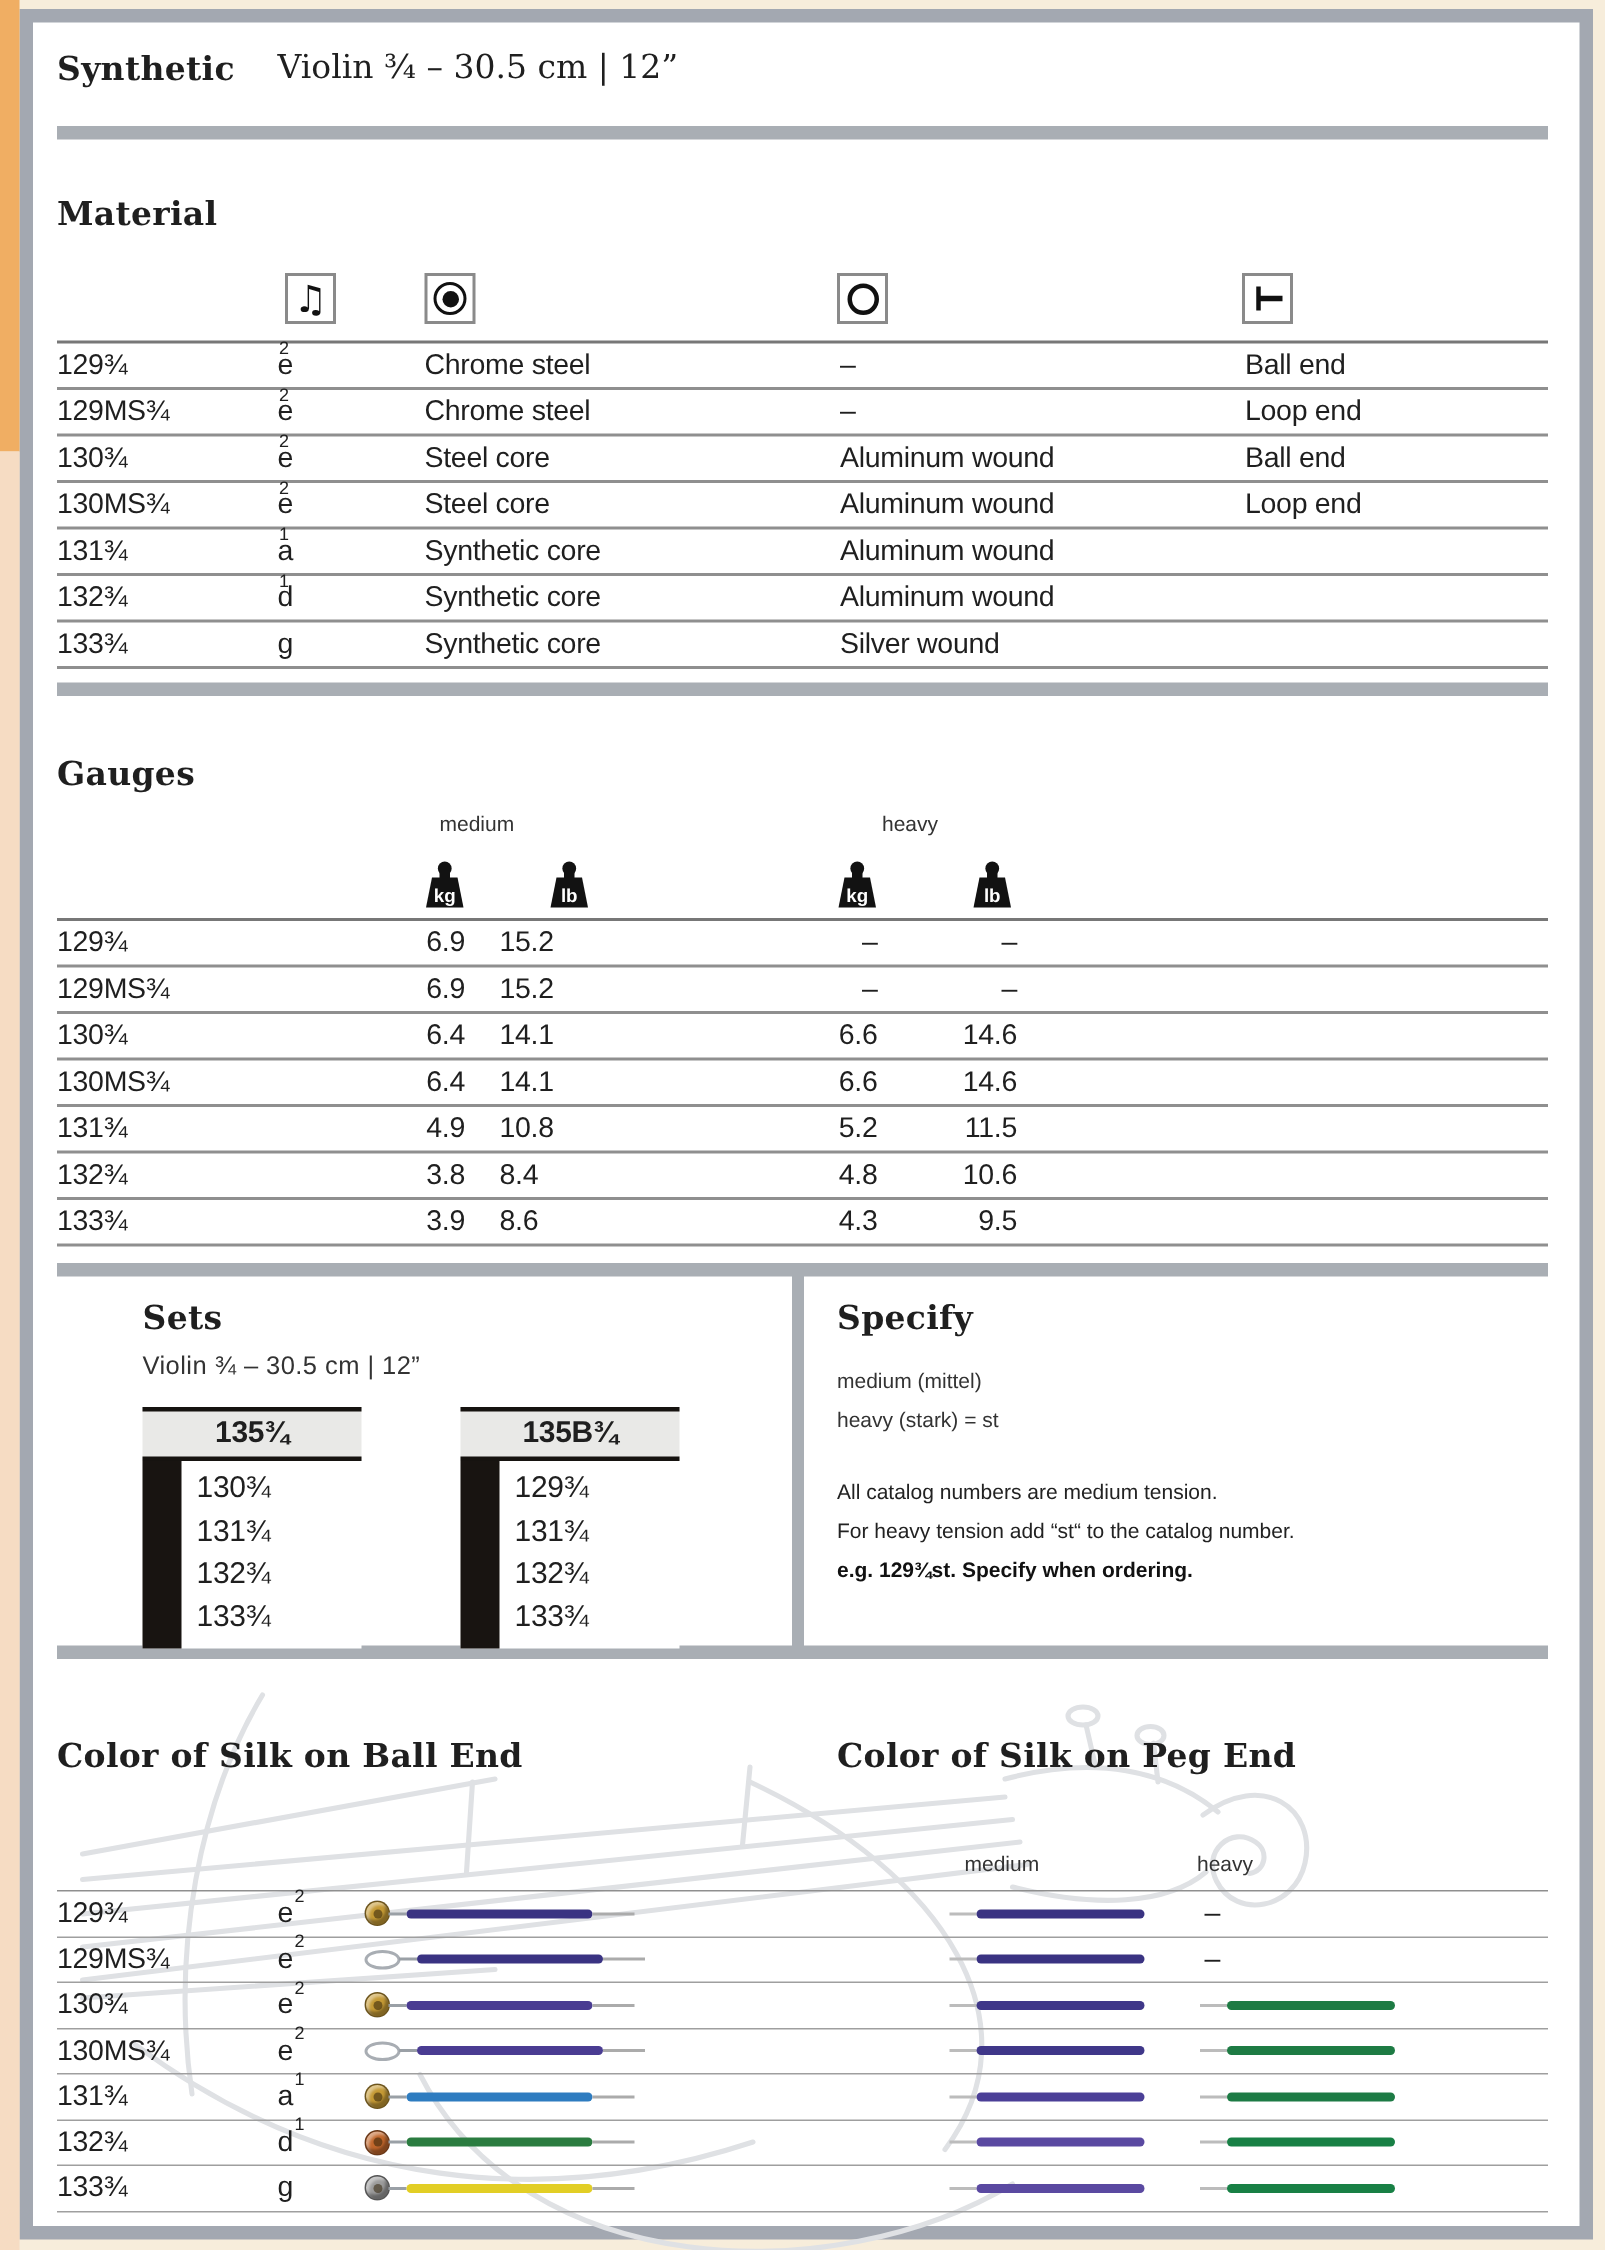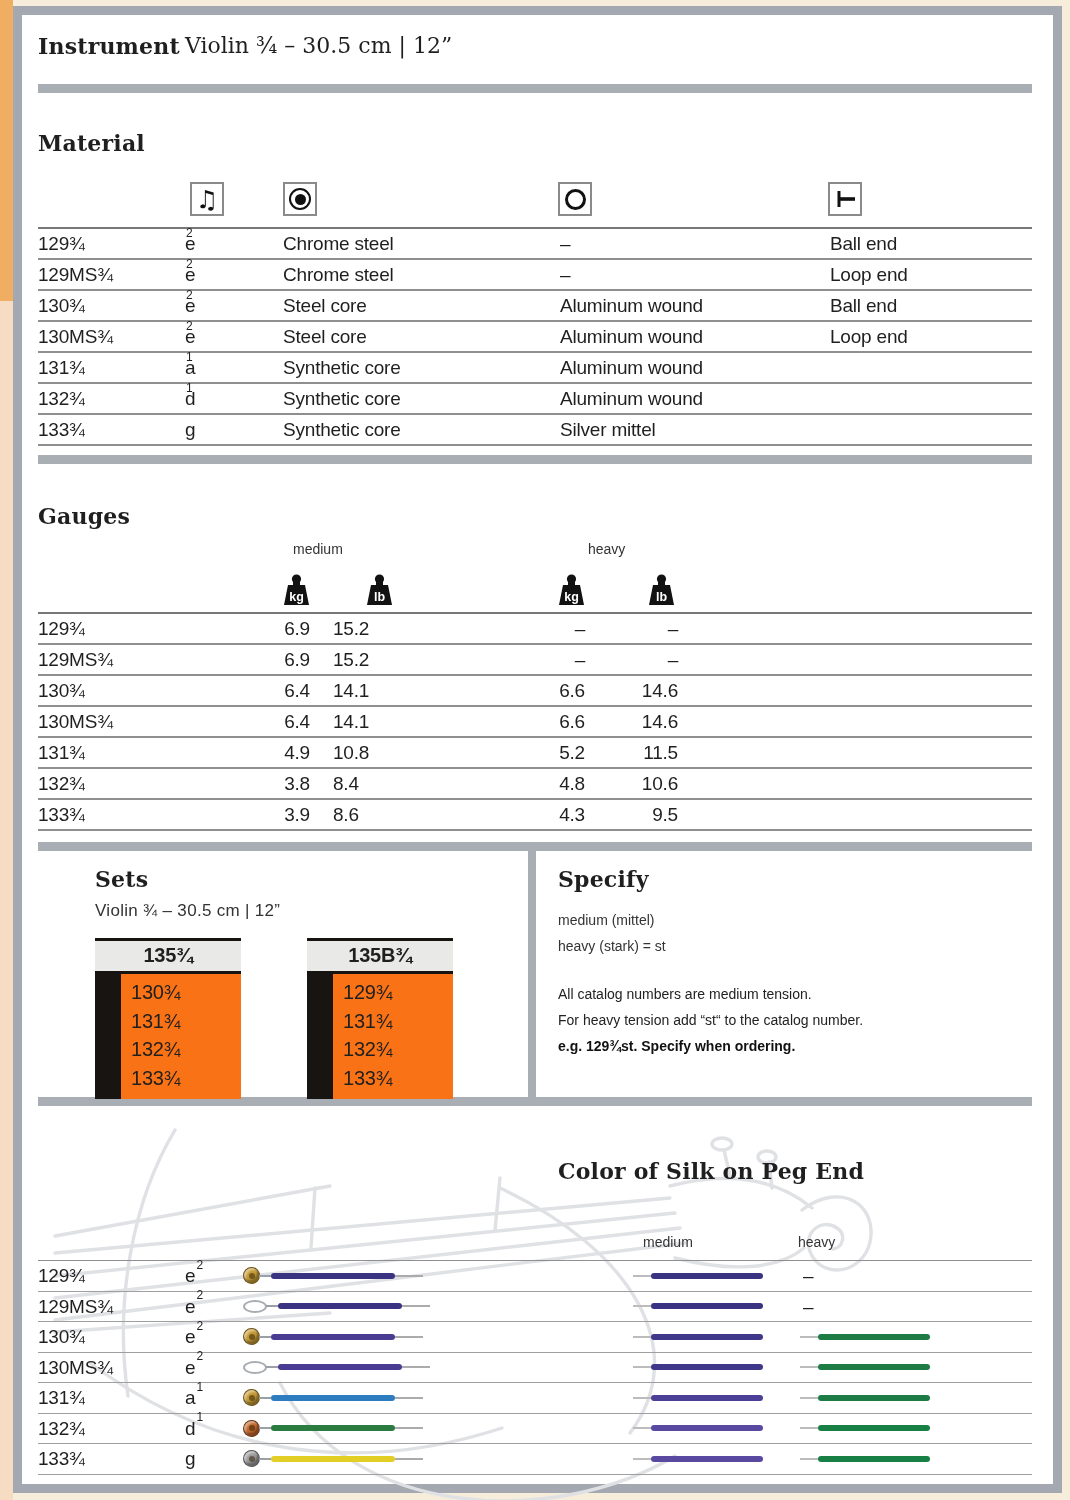--- a/index.html
+++ b/index.html
@@ -36,21 +36,21 @@
   
   .icon-box{position:absolute;top:182px;width:34px;height:34px;border:2px solid #8a8a8a;
             display:flex;align-items:center;justify-content:center;background:#fff;z-index:2;box-sizing:border-box;}
   .note-glyph{font-family:"DejaVu Sans",sans-serif;font-size:25px;line-height:1;color:#111;}
   .ring-filled{width:22px;height:22px;border:2.5px solid #111;border-radius:50%;display:flex;align-items:center;justify-content:center;box-sizing:border-box;}
   .ring-filled i{width:11px;height:11px;background:#111;border-radius:50%;}
   .ring-open{width:21px;height:21px;border:3px solid #111;border-radius:50%;box-sizing:border-box;}
   
   .wicon{position:absolute;top:574px;z-index:2;}
   
-  .setbox{position:absolute;width:146px;background:#f97316;z-index:2;}
+  .setbox{position:absolute;width:146px;background:#ffffff;z-index:2;}
   .setbox .hd{height:30px;border-top:3px solid #161310;border-bottom:3px solid #161310;
               background:#e9e9e7;font-weight:bold;font-size:20px;text-align:center;line-height:29px;letter-spacing:-0.2px;}
   .setbox .bd{position:relative;padding:4px 0 7px 36px;}
   .setbox .bd::before{content:"";position:absolute;left:0;top:0;bottom:0;width:26px;background:#181411;}
   .setbox .item{font-size:20px;line-height:28.5px;letter-spacing:-0.2px;}
   
   .stbl{position:absolute;left:38px;top:1260px;width:994px;z-index:2;border-top:1.6px solid #8f8f8f;}
   .srow{position:relative;height:29.5px;border-bottom:1.6px solid #9f9f9f;}
   .srow > span.txt{position:absolute;line-height:29.5px;font-size:19px;letter-spacing:-0.2px;white-space:nowrap;}
   .illus{position:absolute;left:205px;top:0;height:29.5px;display:flex;align-items:center;}
@@ -74,21 +74,21 @@
 </style>
 </head>
 <body>
 
 <div class="page">
   <div class="frame"></div>
   <div class="white"></div>
   <div class="strip-orange"></div>
   <div class="strip-tan"></div>
 
-  <span class="abs hserif z2" style="left:38px;top:33px;">Instrument</span>
+  <span class="abs hserif z2" style="left:38px;top:33px;">Synthetic</span>
   <span class="abs vserif z2" style="left:185px;top:33px;">Violin ¾ – 30.5 cm | 12”</span>
   <div class="gbar" style="top:84px;"></div>
 
   <span class="abs hserif z2" style="left:38px;top:130px;">Material</span>
 
   <div class="icon-box" style="left:190px;">
     <span class="note-glyph">♫</span>
   </div>
   <div class="icon-box" style="left:283px;">
     <span class="ring-filled">
@@ -152,21 +152,21 @@
         <span class="c-note"><span>d</span><sup class="nsup">1</sup></span>
         <span class="c-core">Synthetic core</span>
         <span class="c-wind">Aluminum wound</span>
         <span class="c-end"></span>
       </div>
 
       <div class="trow">
         <span class="c-cat">133¾</span>
         <span class="c-note"><span>g</span><sup class="nsup"></sup></span>
         <span class="c-core">Synthetic core</span>
-        <span class="c-wind">Silver mittel</span>
+        <span class="c-wind">Silver wound</span>
         <span class="c-end"></span>
       </div>
     </div>
 
   <div class="gbar" style="top:455px;"></div>
 
   <span class="abs hserif z2" style="left:38px;top:503px;text-align:right;">Gauges</span>
   <span class="abs lbl z2" style="left:293px;top:541px;">medium</span>
   <span class="abs lbl z2" style="left:588px;top:541px;">heavy</span>
 
@@ -280,20 +280,21 @@
     </div>
   </div>
 
   <span class="abs hserif z2" style="left:558px;top:866px;">Specify</span>
   <span class="abs lbl z2" style="left:558px;top:912px;">medium (mittel)</span>
   <span class="abs lbl z2" style="left:558px;top:938px;">heavy (stark) = st</span>
   <span class="abs lbl z2" style="left:558px;top:986px;color:#222;">All catalog numbers are medium tension.</span>
   <span class="abs lbl z2" style="left:558px;top:1012px;color:#222;">For heavy tension add “st“ to the catalog number.</span>
   <span class="abs lbl z2" style="left:558px;top:1038px;color:#111;font-weight:bold;">e.g. 129¾st. Specify when ordering.</span>
 
+  <span class="abs hserif z2" style="left:38px;top:1158px;">Color of Silk on Ball End</span>
   <span class="abs hserif z2" style="left:558px;top:1158px;">Color of Silk on Peg End</span>
 
   <svg class="sketch" width="880" height="372" viewBox="0 0 880 372">
     <g fill="none" stroke="#dfe1e4" stroke-width="3.4" stroke-linecap="round">
       <path d="M640 70 L25 125"></path>
       <path d="M645 85 L25 148"></path>
       <path d="M650 100 L25 170"></path>
       <path d="M655 115 L25 192"></path>
       <path d="M300 58 L25 108"></path>
       <path d="M300 185 L25 204"></path>

